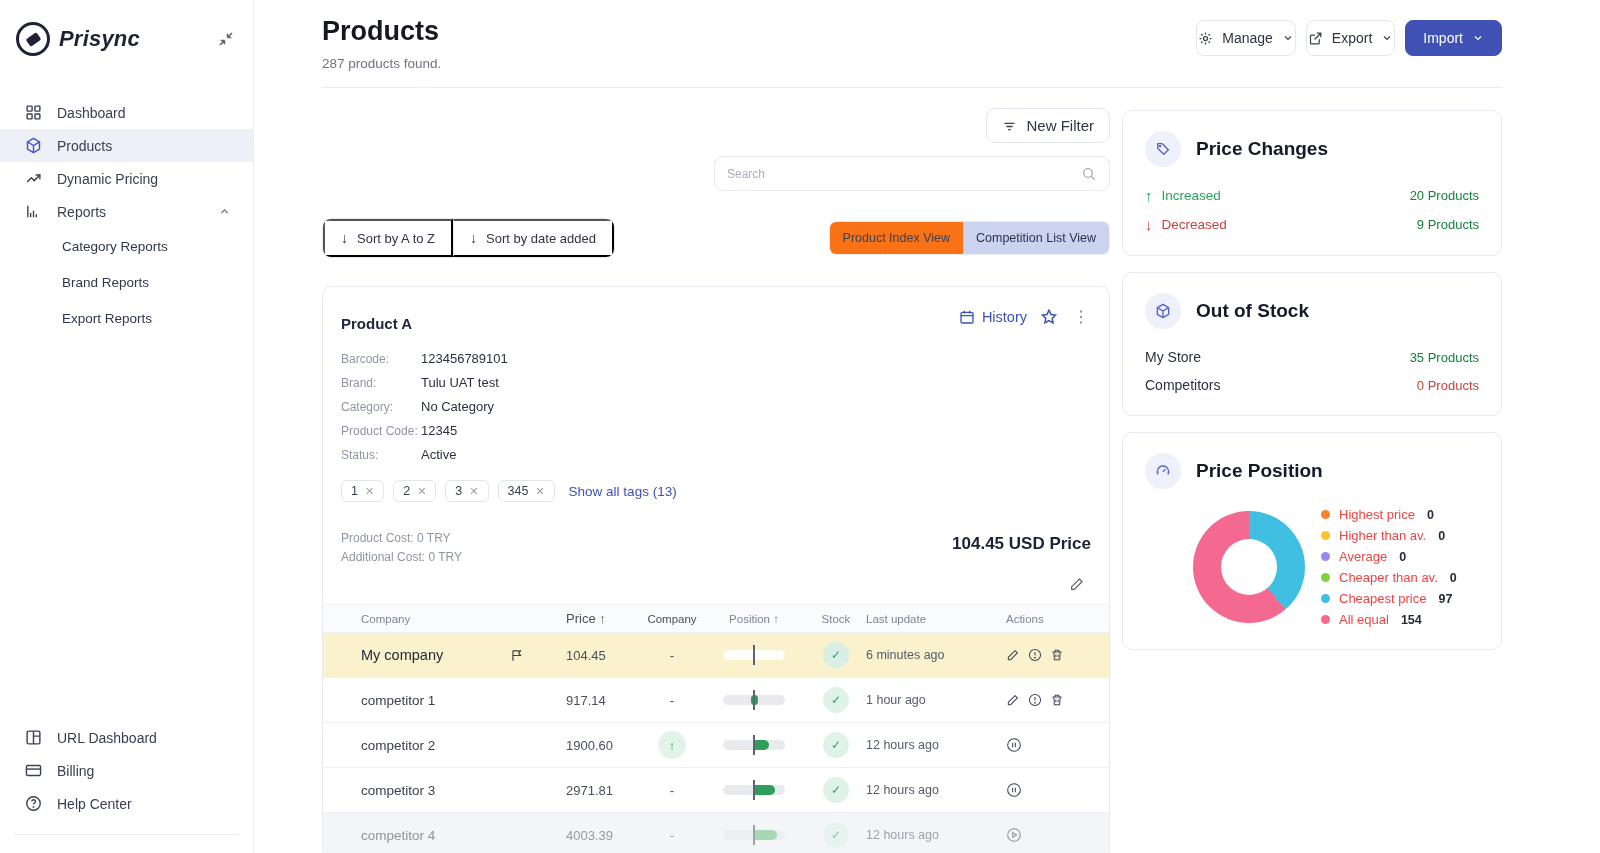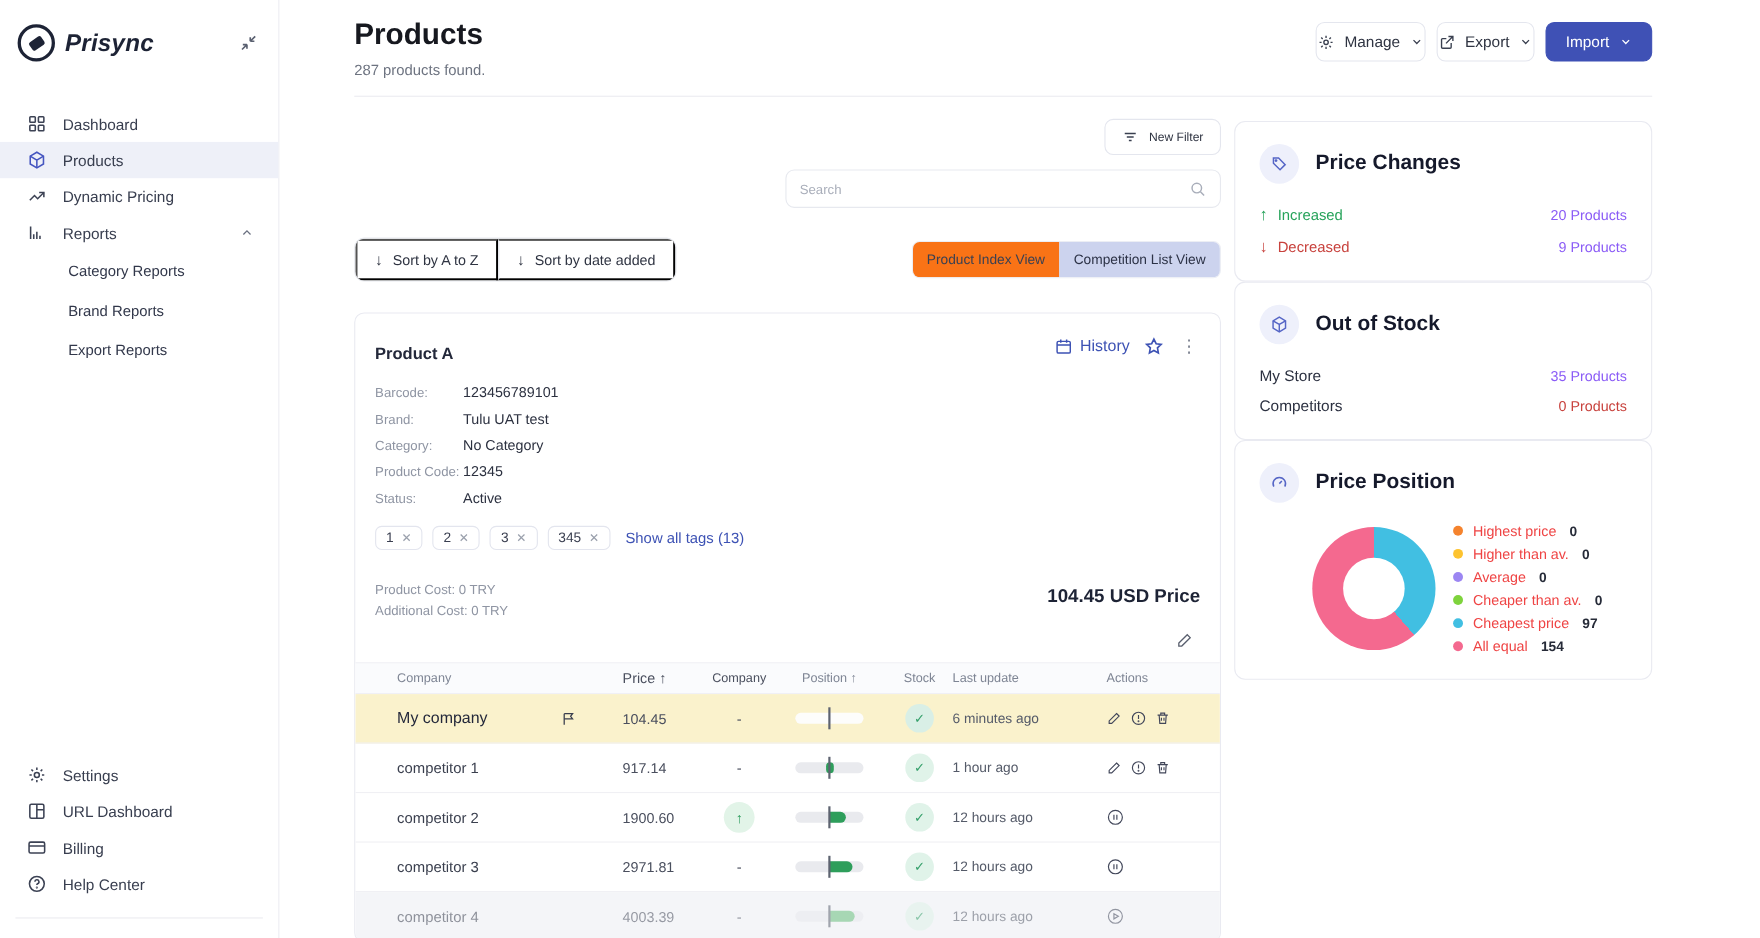--- a/index.html
+++ b/index.html
@@ -35,21 +35,21 @@
   .header-actions { margin-left:auto; display:flex; gap:10px; align-items:center; margin-top:4px; }
   .btn { display:flex; align-items:center; gap:9px; border:1px solid #e4e6ee; background:#fff;
     border-radius:8px; padding:9px 1px; font-size:14px; color:#2f3442; cursor:pointer; }
   .btn .bicon { display:flex; color:#3a4050; }
   .btn-primary { background:#3f51b5; border-color:#3f51b5; color:#fff; padding:9px 17px; }
   .btn-primary .bicon { color:#fff; }
   .header-rule { border-bottom:1px solid #ececf1; margin:16px 98px 0 68px; }
 
   .content { display:flex; gap:12px; padding:14px 98px 0 68px; align-items:flex-start; }
   .left-col { width:788px; flex-shrink:0; }
-  .right-col { width:380px; flex-shrink:0; display:flex; flex-direction:column; gap:0; margin-top:8px; }
+  .right-col { width:380px; flex-shrink:0; display:flex; flex-direction:column; gap:16px; margin-top:8px; }
 
   
   .newfilter-row { display:flex; justify-content:flex-end; margin-top:6px; }
   .search-row { display:flex; justify-content:flex-end; margin-top:13px; }
   .search-box { width:396px; height:35px; border:1px solid #e7e9ef; border-radius:8px;
     display:flex; align-items:center; padding:0 12px; }
   .search-box input { border:none; outline:none; flex:1; font-size:12px; color:#3a3f4e;
     font-family:"Liberation Sans", sans-serif; }
   .search-box input::placeholder { color:#a9aeba; }
   .search-icon { color:#a9aeba; display:flex; }
@@ -124,21 +124,21 @@
   .rcard-head { display:flex; align-items:center; gap:15px; }
   .rcard-iconwrap { width:36px; height:36px; border-radius:50%; background:#eef0fb; color:#5666c6;
     display:flex; align-items:center; justify-content:center; }
   .rcard-title { font-size:19px; font-weight:700; color:#15192b; }
   .stat-rows { margin-top:20px; }
   .stat-row { display:flex; align-items:center; margin-top:12px; font-size:13.5px; }
   .stat-left { display:flex; align-items:center; gap:9px; }
   .stat-green { color:#27a35b; }
   .stat-red { color:#c8423d; }
   .stat-dark { color:#2b3040; font-size:14px; }
-  .stat-val { margin-left:auto; color:#8b5cf6; font-size:13px; }
+  .stat-val { margin-left:auto; color:#15803d; font-size:13px; }
   .stat-val.red { color:#c8423d; }
   .arrow-g { font-size:15px; color:#27a35b; }
   .arrow-r { font-size:15px; color:#c8423d; }
 
   .pp-body { display:flex; align-items:center; margin-top:18px; padding-left:48px; gap:16px; }
   .donut { width:112px; height:112px; border-radius:50%; position:relative; flex-shrink:0; }
   .donut::after { content:""; position:absolute; left:50%; top:50%; width:56px; height:56px;
     background:#fff; border-radius:50%; transform:translate(-50%,-50%); }
   .legend { display:flex; flex-direction:column; gap:6px; }
   .legend-row { display:flex; align-items:center; gap:9px; }
@@ -210,29 +210,20 @@
               <polyline points="6,15 12,9 18,15"></polyline>
             </svg>
         </span>
       </div>
       <div class="nav-sub">Category Reports</div>
       <div class="nav-sub">Brand Reports</div>
       <div class="nav-sub">Export Reports</div>
     </nav>
 
     <div class="sidebar-footer">
-      <div class="nav-item">
-        <span class="nicon">
-          <svg width="17" height="17" viewBox="0 0 24 24" fill="none" stroke="currentColor" stroke-width="2">
-              <circle cx="12" cy="12" r="3.2"></circle>
-              <path d="M12 2.5v3M12 18.5v3M2.5 12h3M18.5 12h3M5 5l2.1 2.1M16.9 16.9L19 19M19 5l-2.1 2.1M7.1 16.9L5 19"></path>
-            </svg>
-        </span>
-        <span>Settings</span>
-      </div>
       <div class="nav-item">
         <span class="nicon">
           <svg width="17" height="17" viewBox="0 0 24 24" fill="none" stroke="currentColor" stroke-width="2">
               <rect x="3" y="3" width="18" height="18" rx="2"></rect>
               <path d="M12 3v18M12 10h9"></path>
             </svg>
         </span>
         <span>URL Dashboard</span>
       </div>
       <div class="nav-item">
@@ -303,21 +294,21 @@
         </button>
       </div>
     </div>
     <div class="header-rule"></div>
 
     <div class="content">
 
       <section class="left-col">
 
         <div class="newfilter-row">
-          <button class="btn" style="padding:8px 15px; font-size:11px;">
+          <button class="btn" style="padding:8px 15px; font-size:15px;align-items:flex-end;">
             <span class="bicon">
               <svg width="15" height="15" viewBox="0 0 24 24" fill="none" stroke="currentColor" stroke-width="2.2">
                   <path d="M4 7h16M7 12h10M10 17h4"></path>
                 </svg>
             </span>
             <span>New Filter</span>
           </button>
         </div>
 
         <div class="search-row">

